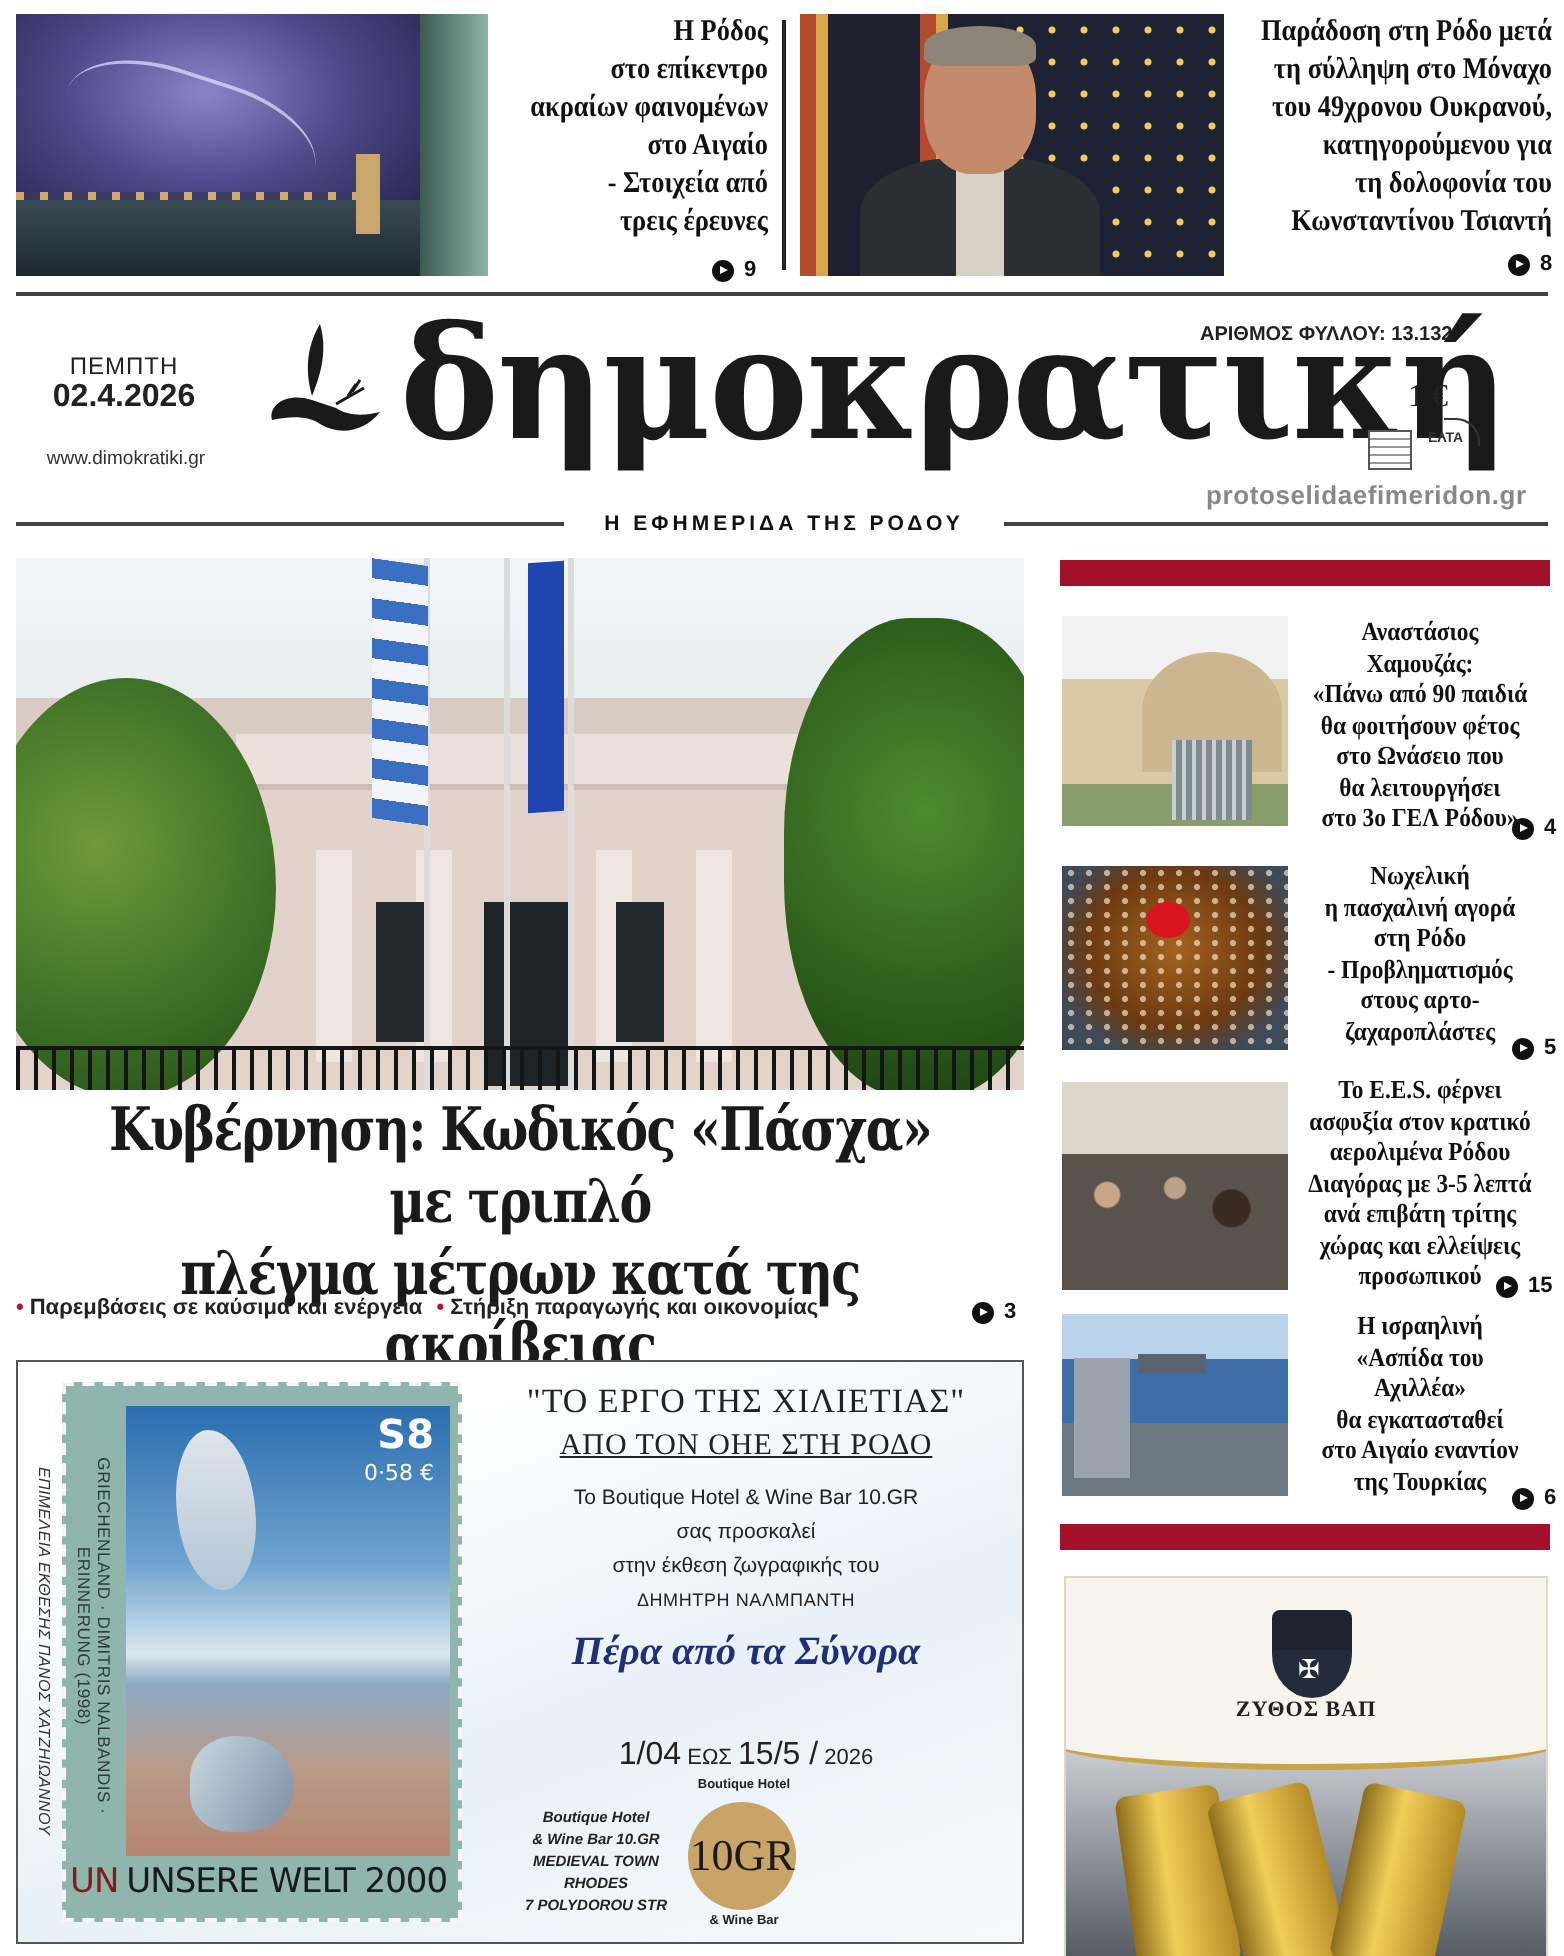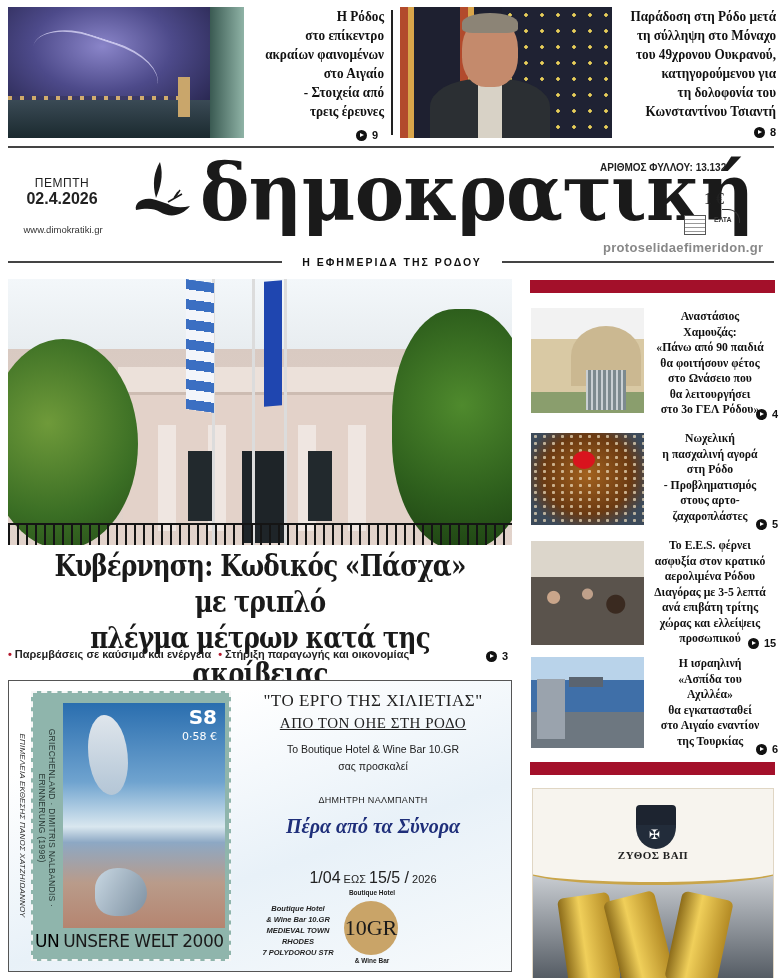--- a/index.html
+++ b/index.html
@@ -88,21 +88,21 @@
   .ad-ex { position:absolute; left: 8px; top: 680px; width: 504px; height: 292px; border: 1px solid #555; background: linear-gradient(160deg,#ffffff 20%,#e8f1f8 60%,#f7fafc); overflow:hidden; }
   .curator { position:absolute; left: -122px; top: 140px; width: 270px; transform: rotate(90deg); font-size: 8px; font-style: italic; color:#333; text-align:center; letter-spacing: .2px; }
   .stamp-art { position:absolute; left: 22px; top: 10px; width: 200px; height: 270px; background:#8fb5ac; border: 2px dashed #f6f6f6; }
   .stamp-art .painting { position:absolute; left: 30px; top: 10px; width: 162px; height: 225px; background: linear-gradient(#2a6eaf 0%, #6fa3cf 35%, #d9e7ef 55%, #8da8c4 62%, #b99b8a 80%, #b58570 100%); }
   .stamp-art .cloth { position:absolute; left: 55px; top: 22px; width: 40px; height: 80px; border-radius: 40% 60% 40% 60%; background: linear-gradient(#f2f2f2,#b9c8d6); opacity:.9; }
   .stamp-art .face { position:absolute; left: 62px; top: 175px; width: 52px; height: 48px; border-radius: 45% 55% 50% 40%; background: linear-gradient(120deg,#c9d8e3,#7c8fa0); }
   .stamp-art .val { position:absolute; right: 12px; top: 14px; color:#fff; font-weight:bold; font-size: 20px; font-family:"DejaVu Sans", sans-serif; text-align:right; line-height: 20px; }
   .stamp-art .val small { display:block; font-size: 11px; font-weight: normal; }
   .stamp-art .vert { position:absolute; left: -106px; top: 115px; width: 240px; transform: rotate(90deg); font-size: 8.5px; color:#2a3a36; text-align:center; letter-spacing: .3px; }
   .stamp-art .bottom { position:absolute; left: 2px; bottom: 8px; font-family:"DejaVu Sans", sans-serif; font-size: 17px; color:#1a1a1a; letter-spacing: -.5px; }
-  .stamp-art .bottom .un { color:#000000; margin-right: 4px; }
+  .stamp-art .bottom .un { color:#7f1d1d; margin-right: 4px; }
   .ex-title { position:absolute; left: 225px; top: 10px; width: 278px; text-align:center; font-family:"Liberation Serif", serif; font-size: 17px; color:#222; letter-spacing: .5px; }
   .ex-sub { position:absolute; left: 225px; top: 34px; width: 278px; text-align:center; font-family:"Liberation Serif", serif; font-size: 15px; color:#222; letter-spacing: .5px; text-decoration: underline; }
   .ex-line { position:absolute; left: 225px; width: 278px; text-align:center; font-size: 10.5px; color:#222; }
   .ex-painter { font-weight:normal; font-size: 9px; letter-spacing:.3px; }
   .ex-script { position:absolute; left: 225px; top: 134px; width: 278px; text-align:center; font-family:"Liberation Serif", serif; font-style: italic; font-weight:bold; font-size: 20px; color:#1f2f7a; }
   .ex-dates { position:absolute; left: 225px; top: 188px; width: 278px; text-align:center; font-size: 16px; color:#222; }
   .ex-dates .sm { font-size: 11px; }
   .ex-addr, .ex-contact { position:absolute; top: 222px; font-size: 7.5px; font-weight:bold; font-style: italic; line-height: 11px; color:#222; }
   .ex-addr { left: 248px; text-align:center; width: 82px; }
   .ex-contact { left: 400px; width: 100px; text-align:center; font-size: 8px; }
@@ -297,20 +297,21 @@
     <div class="cloth"></div>
     <div class="face"></div>
     <div class="val"><span>S8</span><small>0·58 €</small></div>
     <div class="vert">GRIECHENLAND · DIMITRIS NALBANDIS · ERINNERUNG (1998)</div>
     <div class="bottom"><span class="un">UN</span><span>UNSERE WELT 2000</span></div>
   </div>
   <div class="ex-title">"ΤΟ ΕΡΓΟ ΤΗΣ ΧΙΛΙΕΤΙΑΣ"</div>
   <div class="ex-sub">ΑΠΟ ΤΟΝ ΟΗΕ ΣΤΗ ΡΟΔΟ</div>
   <div class="ex-line" style="top:62px;">Το Boutique Hotel &amp; Wine Bar 10.GR</div>
   <div class="ex-line" style="top:79px;">σας προσκαλεί</div>
+  <div class="ex-line" style="top:96px;">στην έκθεση ζωγραφικής του</div>
   <div class="ex-line ex-painter" style="top:114px;">ΔΗΜΗΤΡΗ ΝΑΛΜΠΑΝΤΗ</div>
   <div class="ex-script">Πέρα από τα Σύνορα</div>
   <div class="ex-dates"><span>1/04</span><span class="sm"> ΕΩΣ </span><span>15/5 /</span><span class="sm"> 2026</span></div>
   <div class="ex-addr">
     <div>Boutique Hotel</div>
     <div>&amp; Wine Bar 10.GR</div>
     <div>MEDIEVAL TOWN RHODES</div>
     <div>7 POLYDOROU STR</div>
   </div>
   <div class="ex-logo-ring">Boutique Hotel</div>

